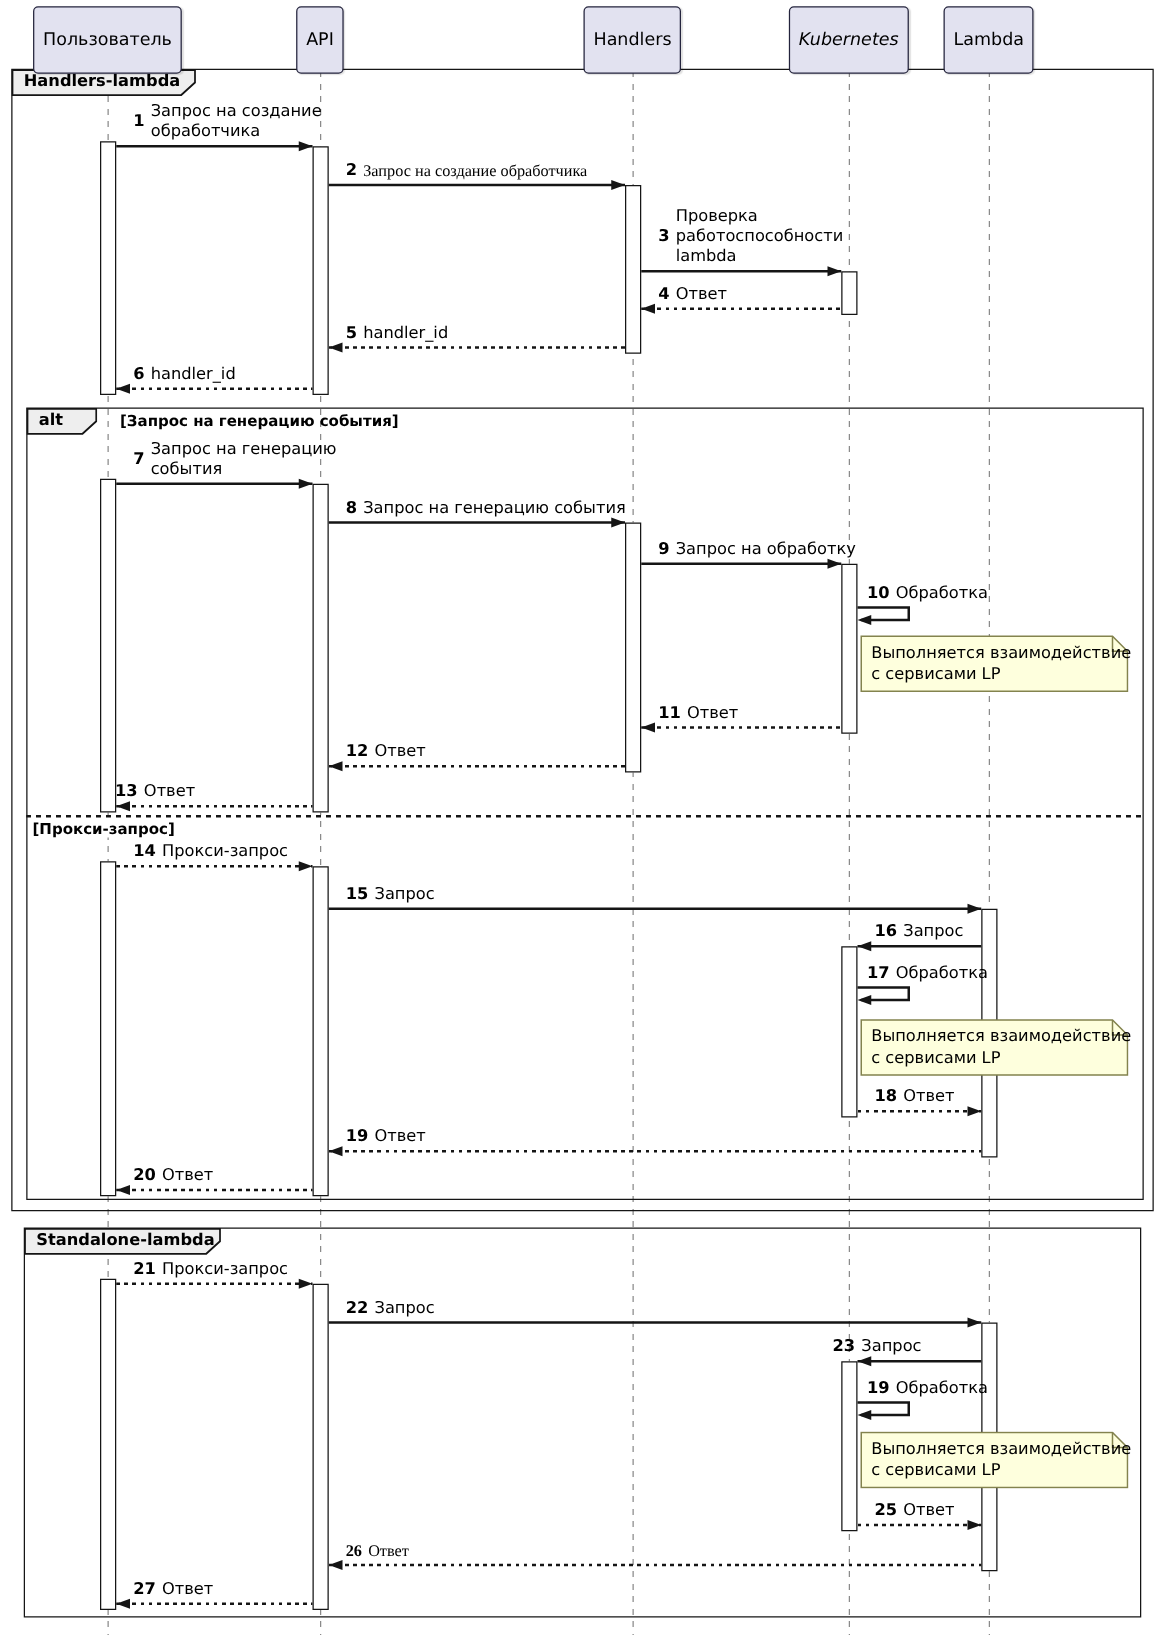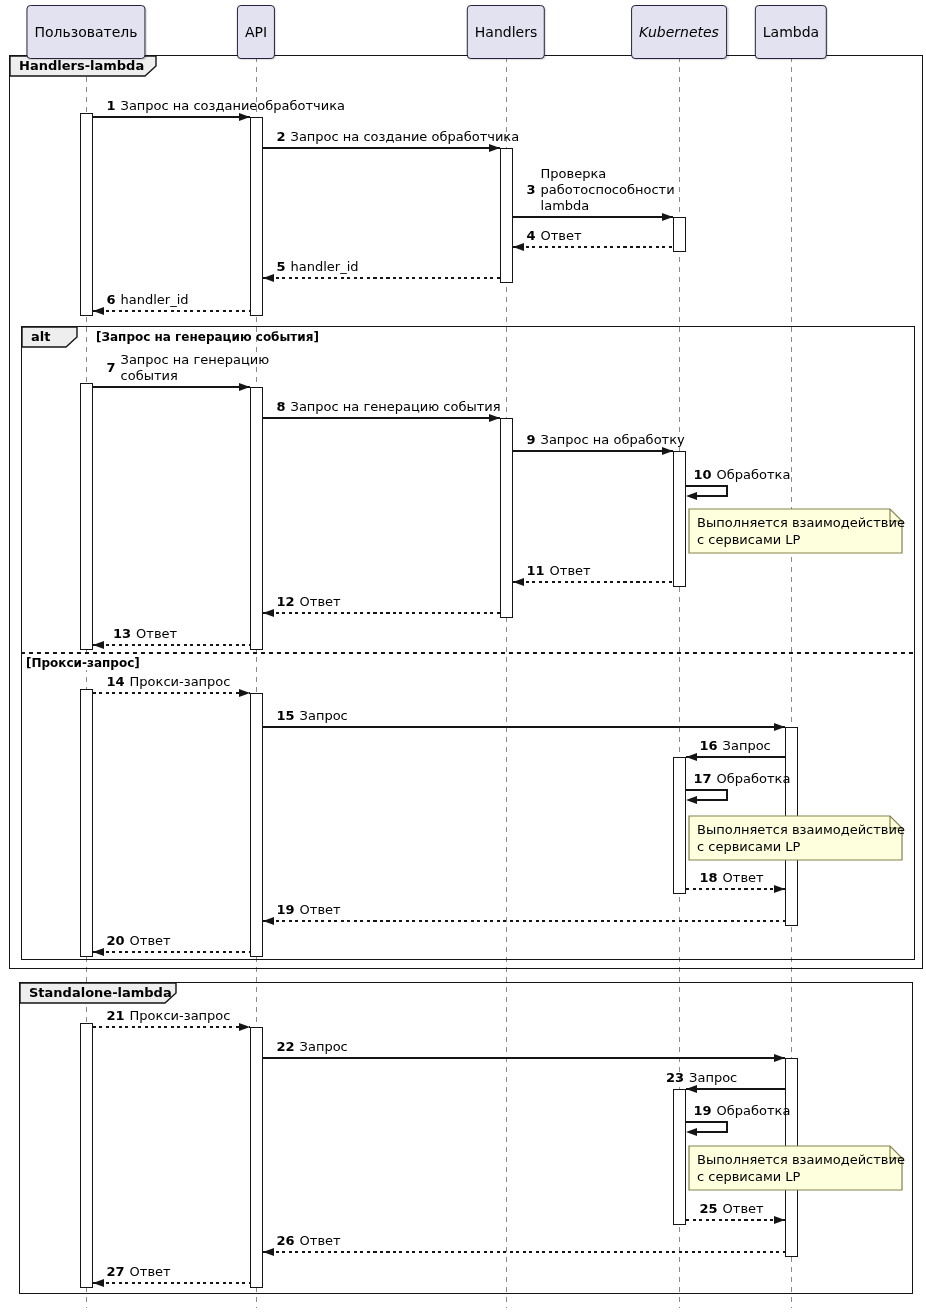--- a/index.html
+++ b/index.html
@@ -71,30 +71,30 @@
     <div class="act" style="left: 784.5px; top: 727px; height: 199px;"></div>
     <div class="act" style="left: 672.5px; top: 757px; height: 137px;"></div>
     <div class="act" style="left: 79.5px; top: 1023px; height: 265px;"></div>
     <div class="act" style="left: 249.5px; top: 1027px; height: 261px;"></div>
     <div class="act" style="left: 784.5px; top: 1058px; height: 199px;"></div>
     <div class="act" style="left: 672.5px; top: 1089px; height: 136px;"></div>
     <div class="mline" style="left: 92.5px; top: 116.25px; width: 157px;"></div>
     <div class="ah r" style="left: 238.5px; top: 112.5px;"></div>
     <div class="mlabel" style="left: 106.5px; top: 114px;">
       <span class="mnum">1</span>
-      <span style="display: flex; flex-direction: row;">
+      <span style="display: flex; flex-direction: column;">
         <span>Запрос на создание</span>
         <span>обработчика</span>
       </span>
     </div>
     <div class="mline" style="left: 262.5px; top: 147.25px; width: 237px;"></div>
     <div class="ah r" style="left: 488.5px; top: 143.5px;"></div>
     <div class="mlabel" style="left: 276.5px; top: 145px;">
       <span class="mnum">2</span>
-      <span style="display: flex; flex-direction: column;">
+      <span style="display: flex; flex-direction: column; font-family: Liberation Serif, serif;">
         <span>Запрос на создание обработчика</span>
       </span>
     </div>
     <div class="mline" style="left: 512.5px; top: 216.25px; width: 160px;"></div>
     <div class="ah r" style="left: 661.5px; top: 212.5px;"></div>
     <div class="mlabel" style="left: 526.5px; top: 214px;">
       <span class="mnum">3</span>
       <span style="display: flex; flex-direction: column;">
         <span>Проверка</span>
         <span>работоспособности</span>
@@ -171,21 +171,21 @@
     <div class="mdash" style="left: 262.5px; top: 612.25px; width: 237px;"></div>
     <div class="ah l" style="left: 262.5px; top: 608.5px;"></div>
     <div class="mlabel" style="left: 276.5px; top: 610px;">
       <span class="mnum">12</span>
       <span style="display: flex; flex-direction: column;">
         <span>Ответ</span>
       </span>
     </div>
     <div class="mdash" style="left: 92.5px; top: 644.25px; width: 157px;"></div>
     <div class="ah l" style="left: 92.5px; top: 640.5px;"></div>
-    <div class="mlabel" style="left: 113px; top: 642px;">
+    <div class="mlabel" style="left: 92px; top: 642px;">
       <span class="mnum">13</span>
       <span style="display: flex; flex-direction: column;">
         <span>Ответ</span>
       </span>
     </div>
     <div class="mdash" style="left: 92.5px; top: 692.25px; width: 157px;"></div>
     <div class="ah r" style="left: 238.5px; top: 688.5px;"></div>
     <div class="mlabel" style="left: 106.5px; top: 690px;">
       <span class="mnum">14</span>
       <span style="display: flex; flex-direction: column;">
@@ -279,21 +279,21 @@
     <div class="mdash" style="left: 685.5px; top: 1219.25px; width: 99px;"></div>
     <div class="ah r" style="left: 773.5px; top: 1215.5px;"></div>
     <div class="mlabel" style="left: 699.5px; top: 1217px;">
       <span class="mnum">25</span>
       <span style="display: flex; flex-direction: column;">
         <span>Ответ</span>
       </span>
     </div>
     <div class="mdash" style="left: 262.5px; top: 1251.25px; width: 522px;"></div>
     <div class="ah l" style="left: 262.5px; top: 1247.5px;"></div>
-    <div class="mlabel" style="left: 276.5px; top: 1249px;">
+    <div class="mlabel" style="left: 276.5px; top: 1249px; font-family: Liberation Serif, serif;">
       <span class="mnum">26</span>
       <span style="display: flex; flex-direction: column;">
         <span>Ответ</span>
       </span>
     </div>
     <div class="mdash" style="left: 92.5px; top: 1282.25px; width: 157px;"></div>
     <div class="ah l" style="left: 92.5px; top: 1278.5px;"></div>
     <div class="mlabel" style="left: 106.5px; top: 1280px;">
       <span class="mnum">27</span>
       <span style="display: flex; flex-direction: column;">

